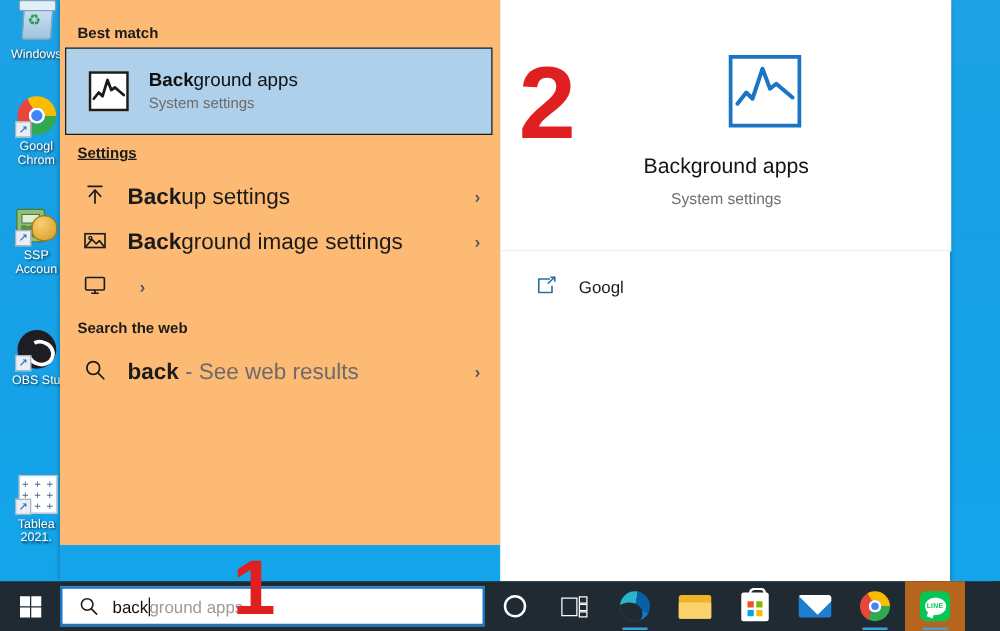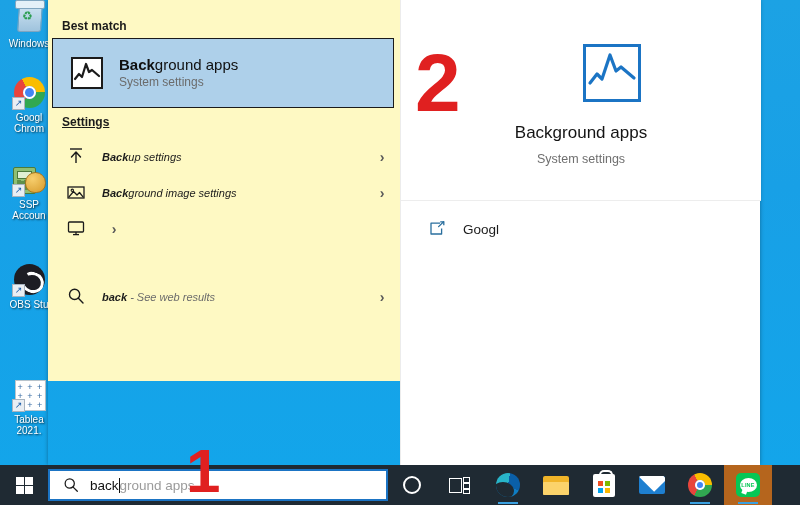--- a/index.html
+++ b/index.html
@@ -151,22 +151,22 @@
   .top-strip {
     position: absolute; left: 48px; top: 0; width: 712px; height: 12px;
     background: #1f1f1f;
   }
   .top-strip .pill {
     position: absolute; left: 12px; top: 1px; width: 110px; height: 9px;
     background: #1e74bb; border: 1px solid #3b8fd0;
   }
 
   .left-pane {
-    width: 352px; height: 381px;
-    background: #fef9c3;
+    width: 352px; height: 436px;
+    background: #fdba74;
     position: relative;
     box-sizing: border-box;
   }
   .right-pane {
     width: 360px; height: 465px;
     background: #ffffff;
     position: relative;
     box-sizing: border-box;
     border-left: 1px solid #ececec;
   }
@@ -203,21 +203,21 @@
   .srow {
     position: absolute; left: 4px; width: 342px; height: 36px;
     display: flex; align-items: center;
     box-sizing: border-box;
   }
   .srow .ico {
     width: 22px; height: 22px; margin: 0 14px 0 14px;
     position: relative; flex: none;
     color: #1b1b1b;
   }
-  .srow .txt { font-size: 11px; color: #1b1b1b; flex: 1; font-style: italic; }
+  .srow .txt { font-size: 18px; color: #1b1b1b; flex: 1; }
   .srow .txt b { font-weight: bold; }
   .srow .chev {
     width: 24px; text-align: center;
     color: #5a5a5a; font-size: 14px; font-weight: bold;
   }
   .srow .gray { color: #6b6b6b; }
 
   
   svg { display: block; }
 
@@ -522,20 +522,21 @@
         <span class="ico">
           <svg width="20" height="20" viewBox="0 0 20 20">
             <rect x="2.5" y="4" width="15" height="10" rx="1" fill="none" stroke="#1b1b1b" stroke-width="1.3"></rect>
             <line x1="7" y1="16.6" x2="13" y2="16.6" stroke="#1b1b1b" stroke-width="1.3"></line>
             <line x1="10" y1="14" x2="10" y2="16.6" stroke="#1b1b1b" stroke-width="1.3"></line>
           </svg>
         </span>
         <span class="chev">›</span>
       </div>
 
+      <div class="section-head" style="position:absolute; left:0; top:254px;">Search the web</div>
 
       <div class="srow" style="top:279px;">
         <span class="ico">
           <svg width="20" height="20" viewBox="0 0 20 20">
             <circle cx="8.6" cy="8.4" r="5.1" fill="none" stroke="#1b1b1b" stroke-width="1.4"></circle>
             <line x1="12.4" y1="12.3" x2="17" y2="17" stroke="#1b1b1b" stroke-width="1.4" stroke-linecap="round"></line>
           </svg>
         </span>
         <span class="txt"><b>back</b><span class="gray"> - See web results</span></span>
         <span class="chev">›</span>

